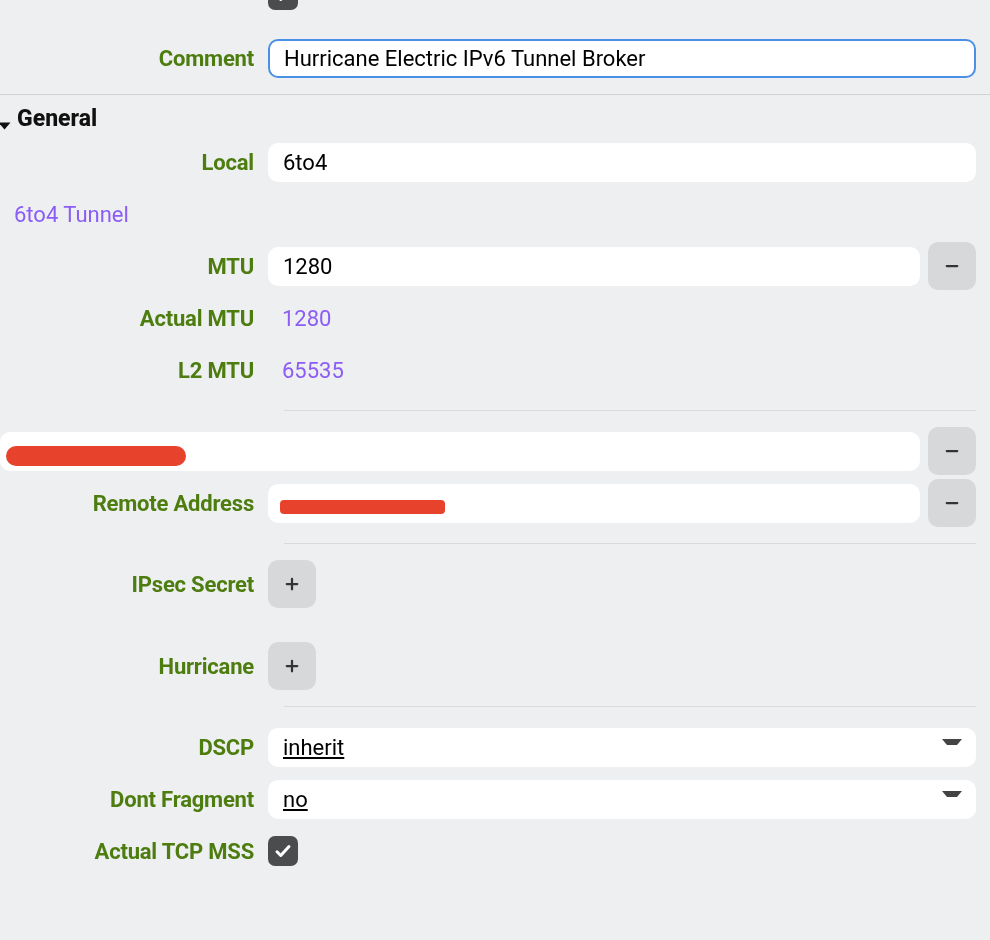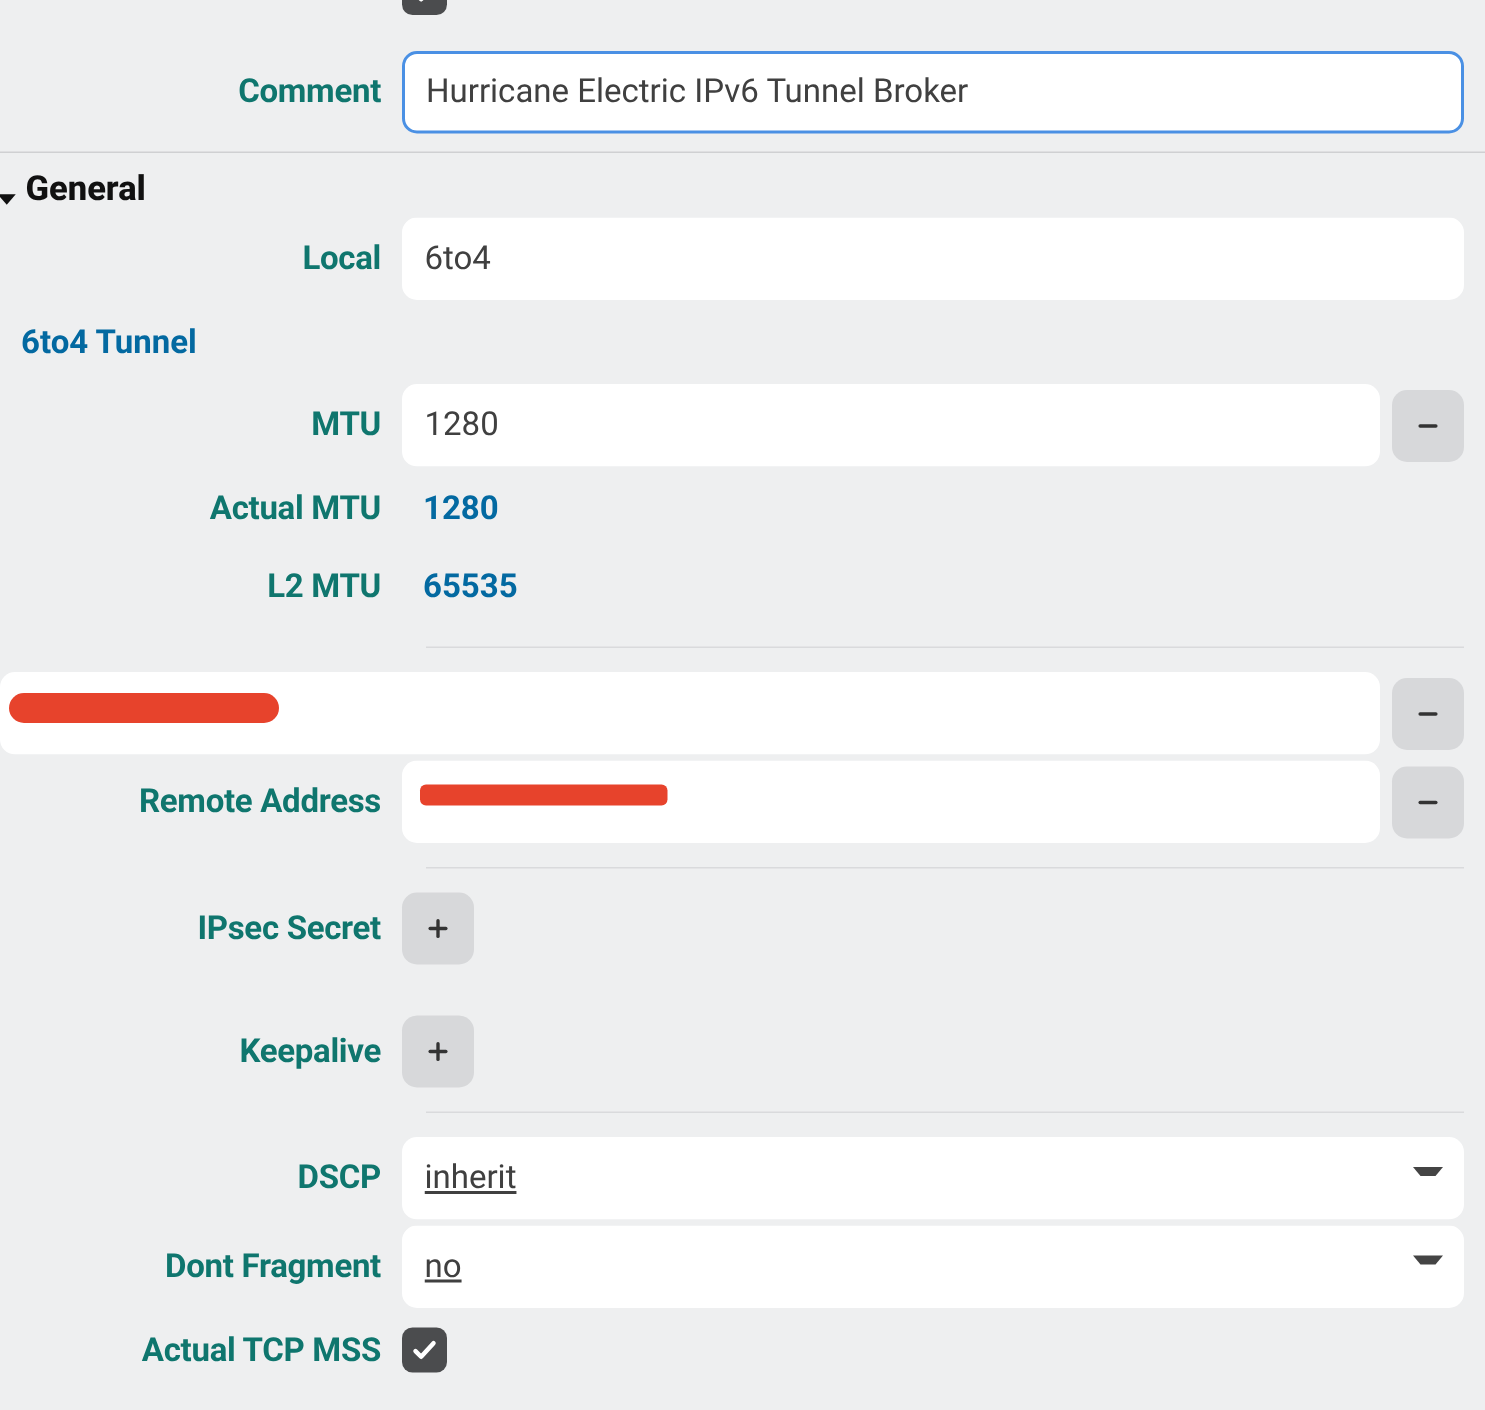--- a/index.html
+++ b/index.html
@@ -16,45 +16,44 @@
     display: flex;
     align-items: center;
     width: 100%;
     min-height: 52px;
     padding: 2px 0 2px 0;
   }
   .label {
     flex: 0 0 268px;
     text-align: right;
     font-weight: 700;
-    color: #0f766e;
+    color: #4d7c0f;
     padding-right: 14px;
     letter-spacing: -0.2px;
   }
   .value {
     flex: 1 1 auto;
     display: flex;
     align-items: center;
     padding-right: 14px;
     gap: 8px;
   }
   .static-text {
     padding-left: 14px;
-    color: #0369a1;
-    font-weight: bold;
+    color: #8b5cf6;
   }
   input[type="text"], .select {
     flex: 1 1 auto;
-    height: 55px;
+    height: 39px;
     border: 1px solid transparent;
     border-radius: 10px;
     background: #fff;
     font-size: 22px;
     padding: 0 14px;
-    color: #404040;
+    color: #000000;
     outline: none;
     font-family: inherit;
   }
   input[type="text"].focused {
     border: 2px solid #4a90e4;
   }
   .select {
     appearance: none;
     -webkit-appearance: none;
     position: relative;
@@ -244,21 +243,21 @@
           <line x1="12" y1="5" x2="12" y2="19"></line>
           <line x1="5" y1="12" x2="19" y2="12"></line>
         </svg>
     </div>
   </div>
 </div>
 
 <div class="spacer-row"></div>
 
 <div class="row">
-  <div class="label">Keepalive</div>
+  <div class="label">Hurricane</div>
   <div class="value">
     <div class="btn-square">
       <svg width="18" height="18" viewBox="0 0 24 24" fill="none" stroke="#333" stroke-width="3" stroke-linecap="round">
           <line x1="12" y1="5" x2="12" y2="19"></line>
           <line x1="5" y1="12" x2="19" y2="12"></line>
         </svg>
     </div>
   </div>
 </div>
 

